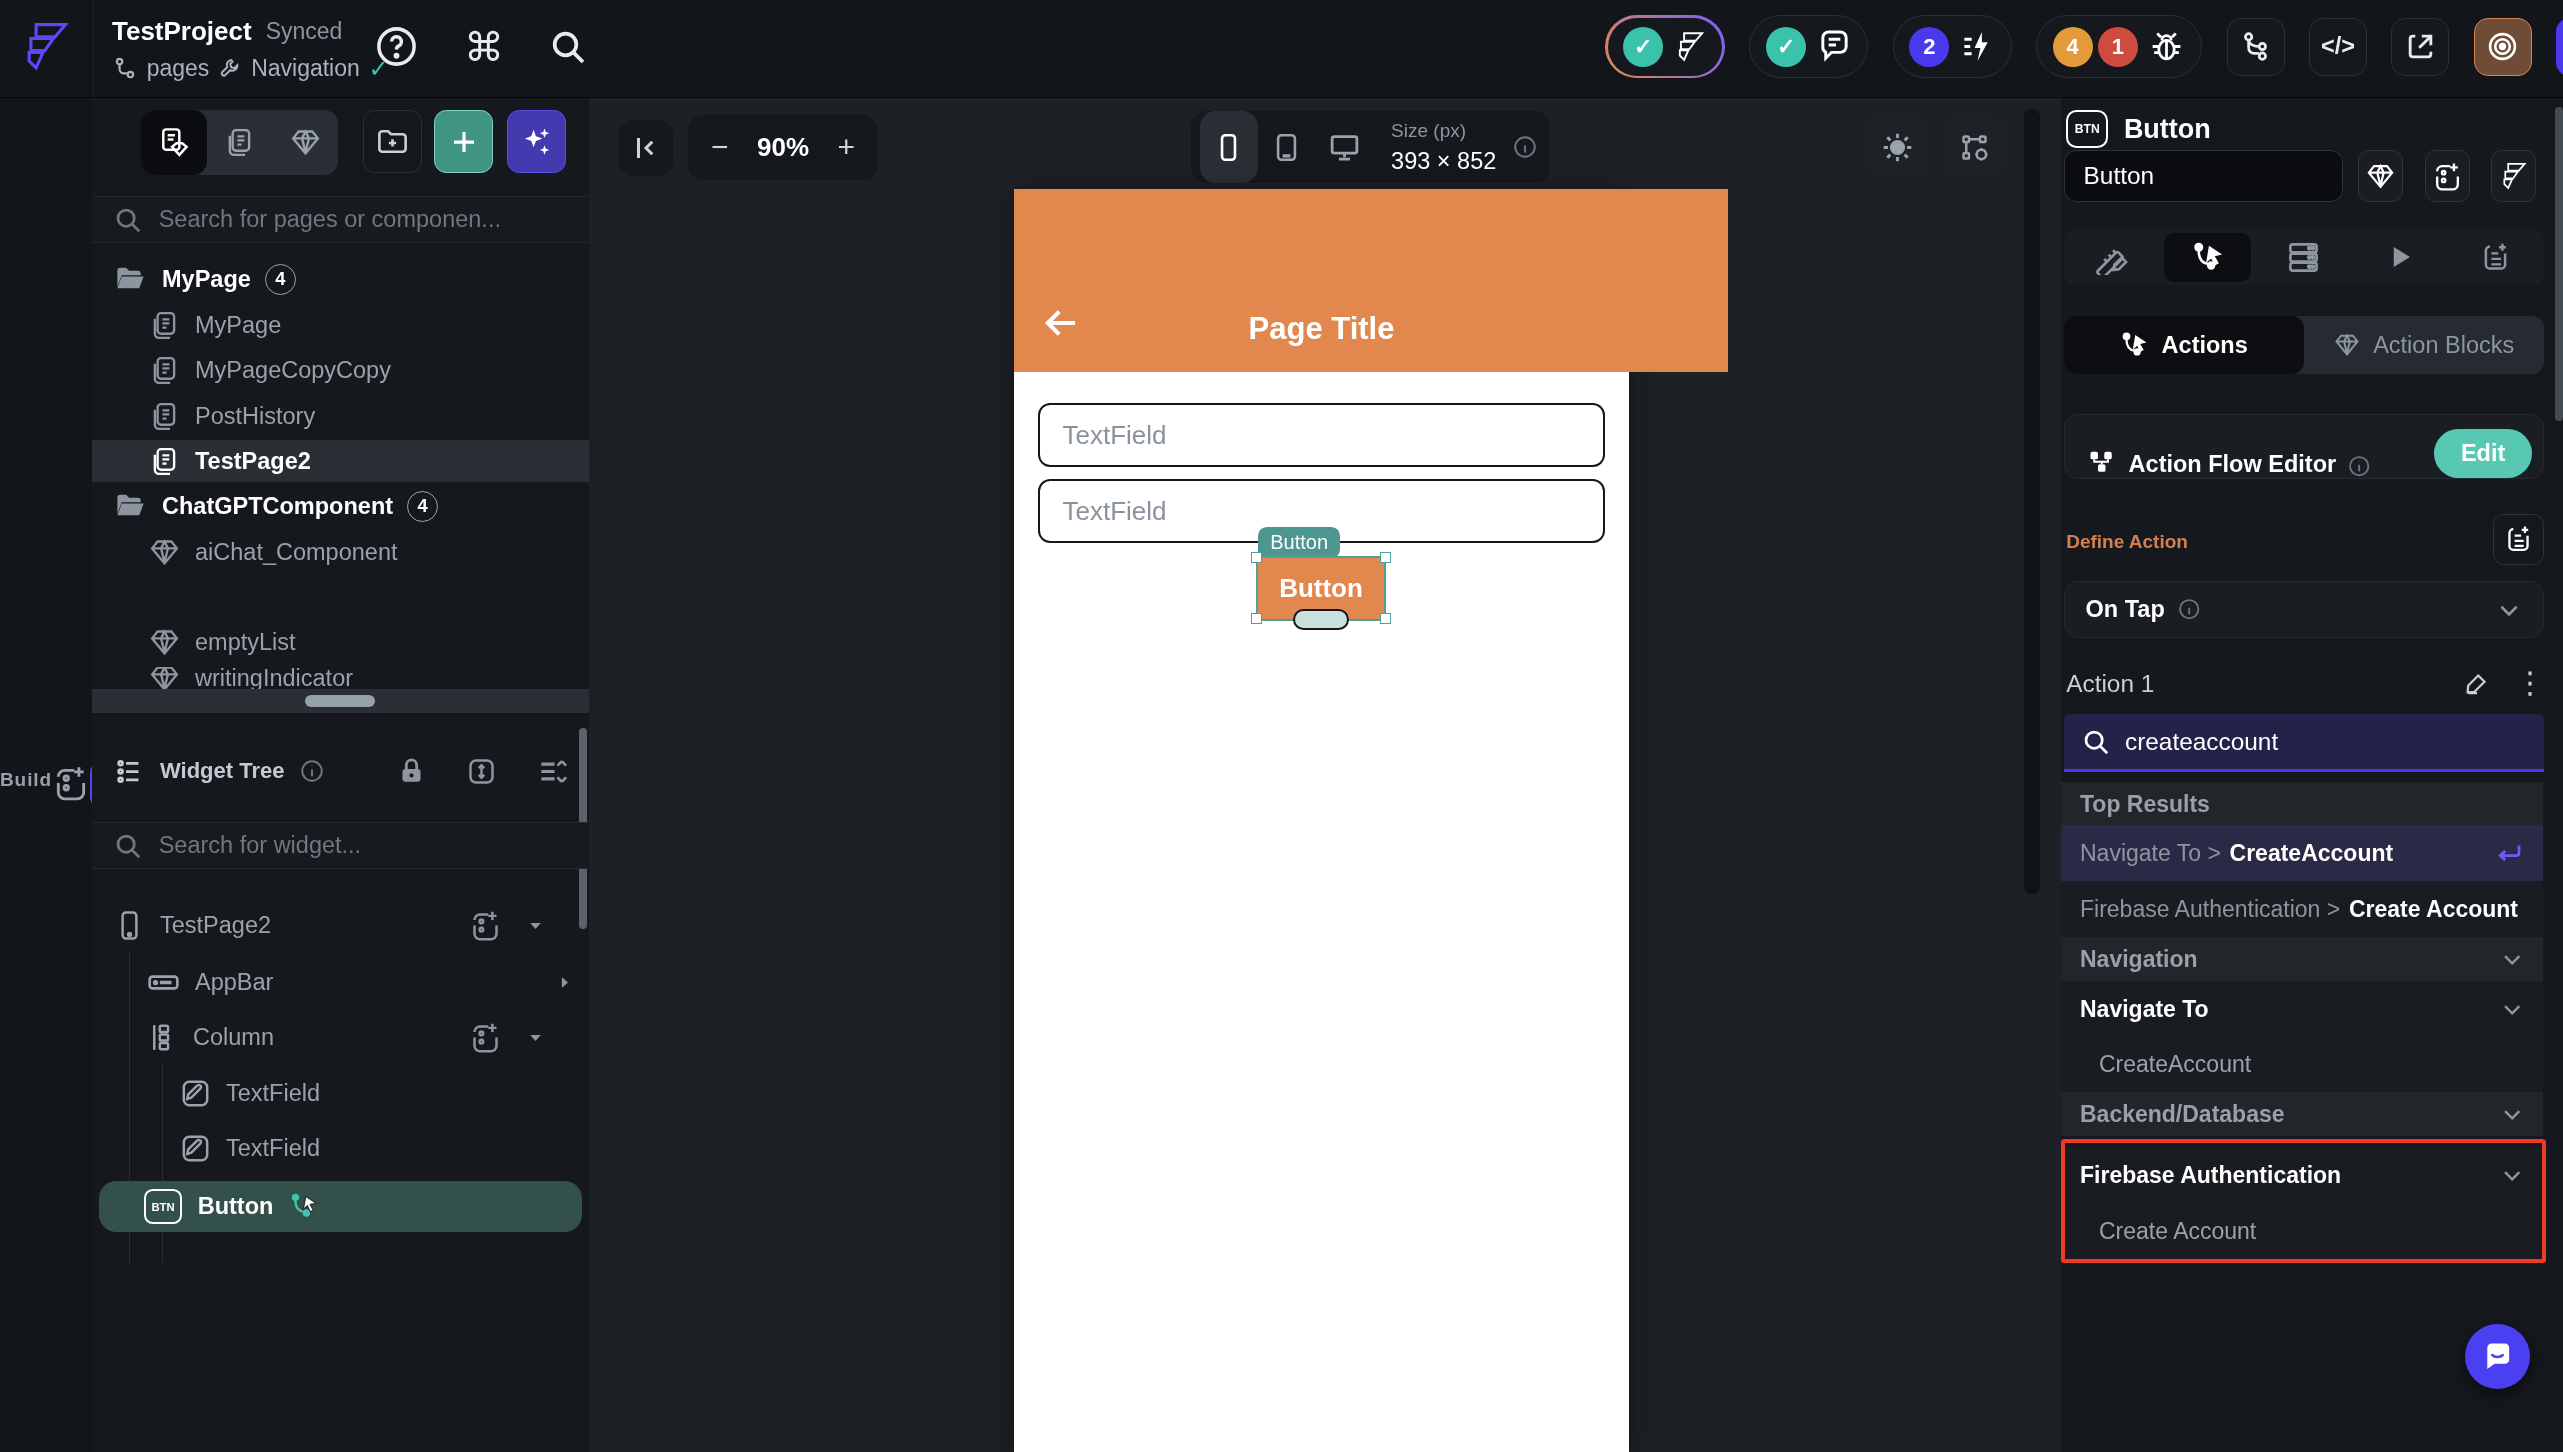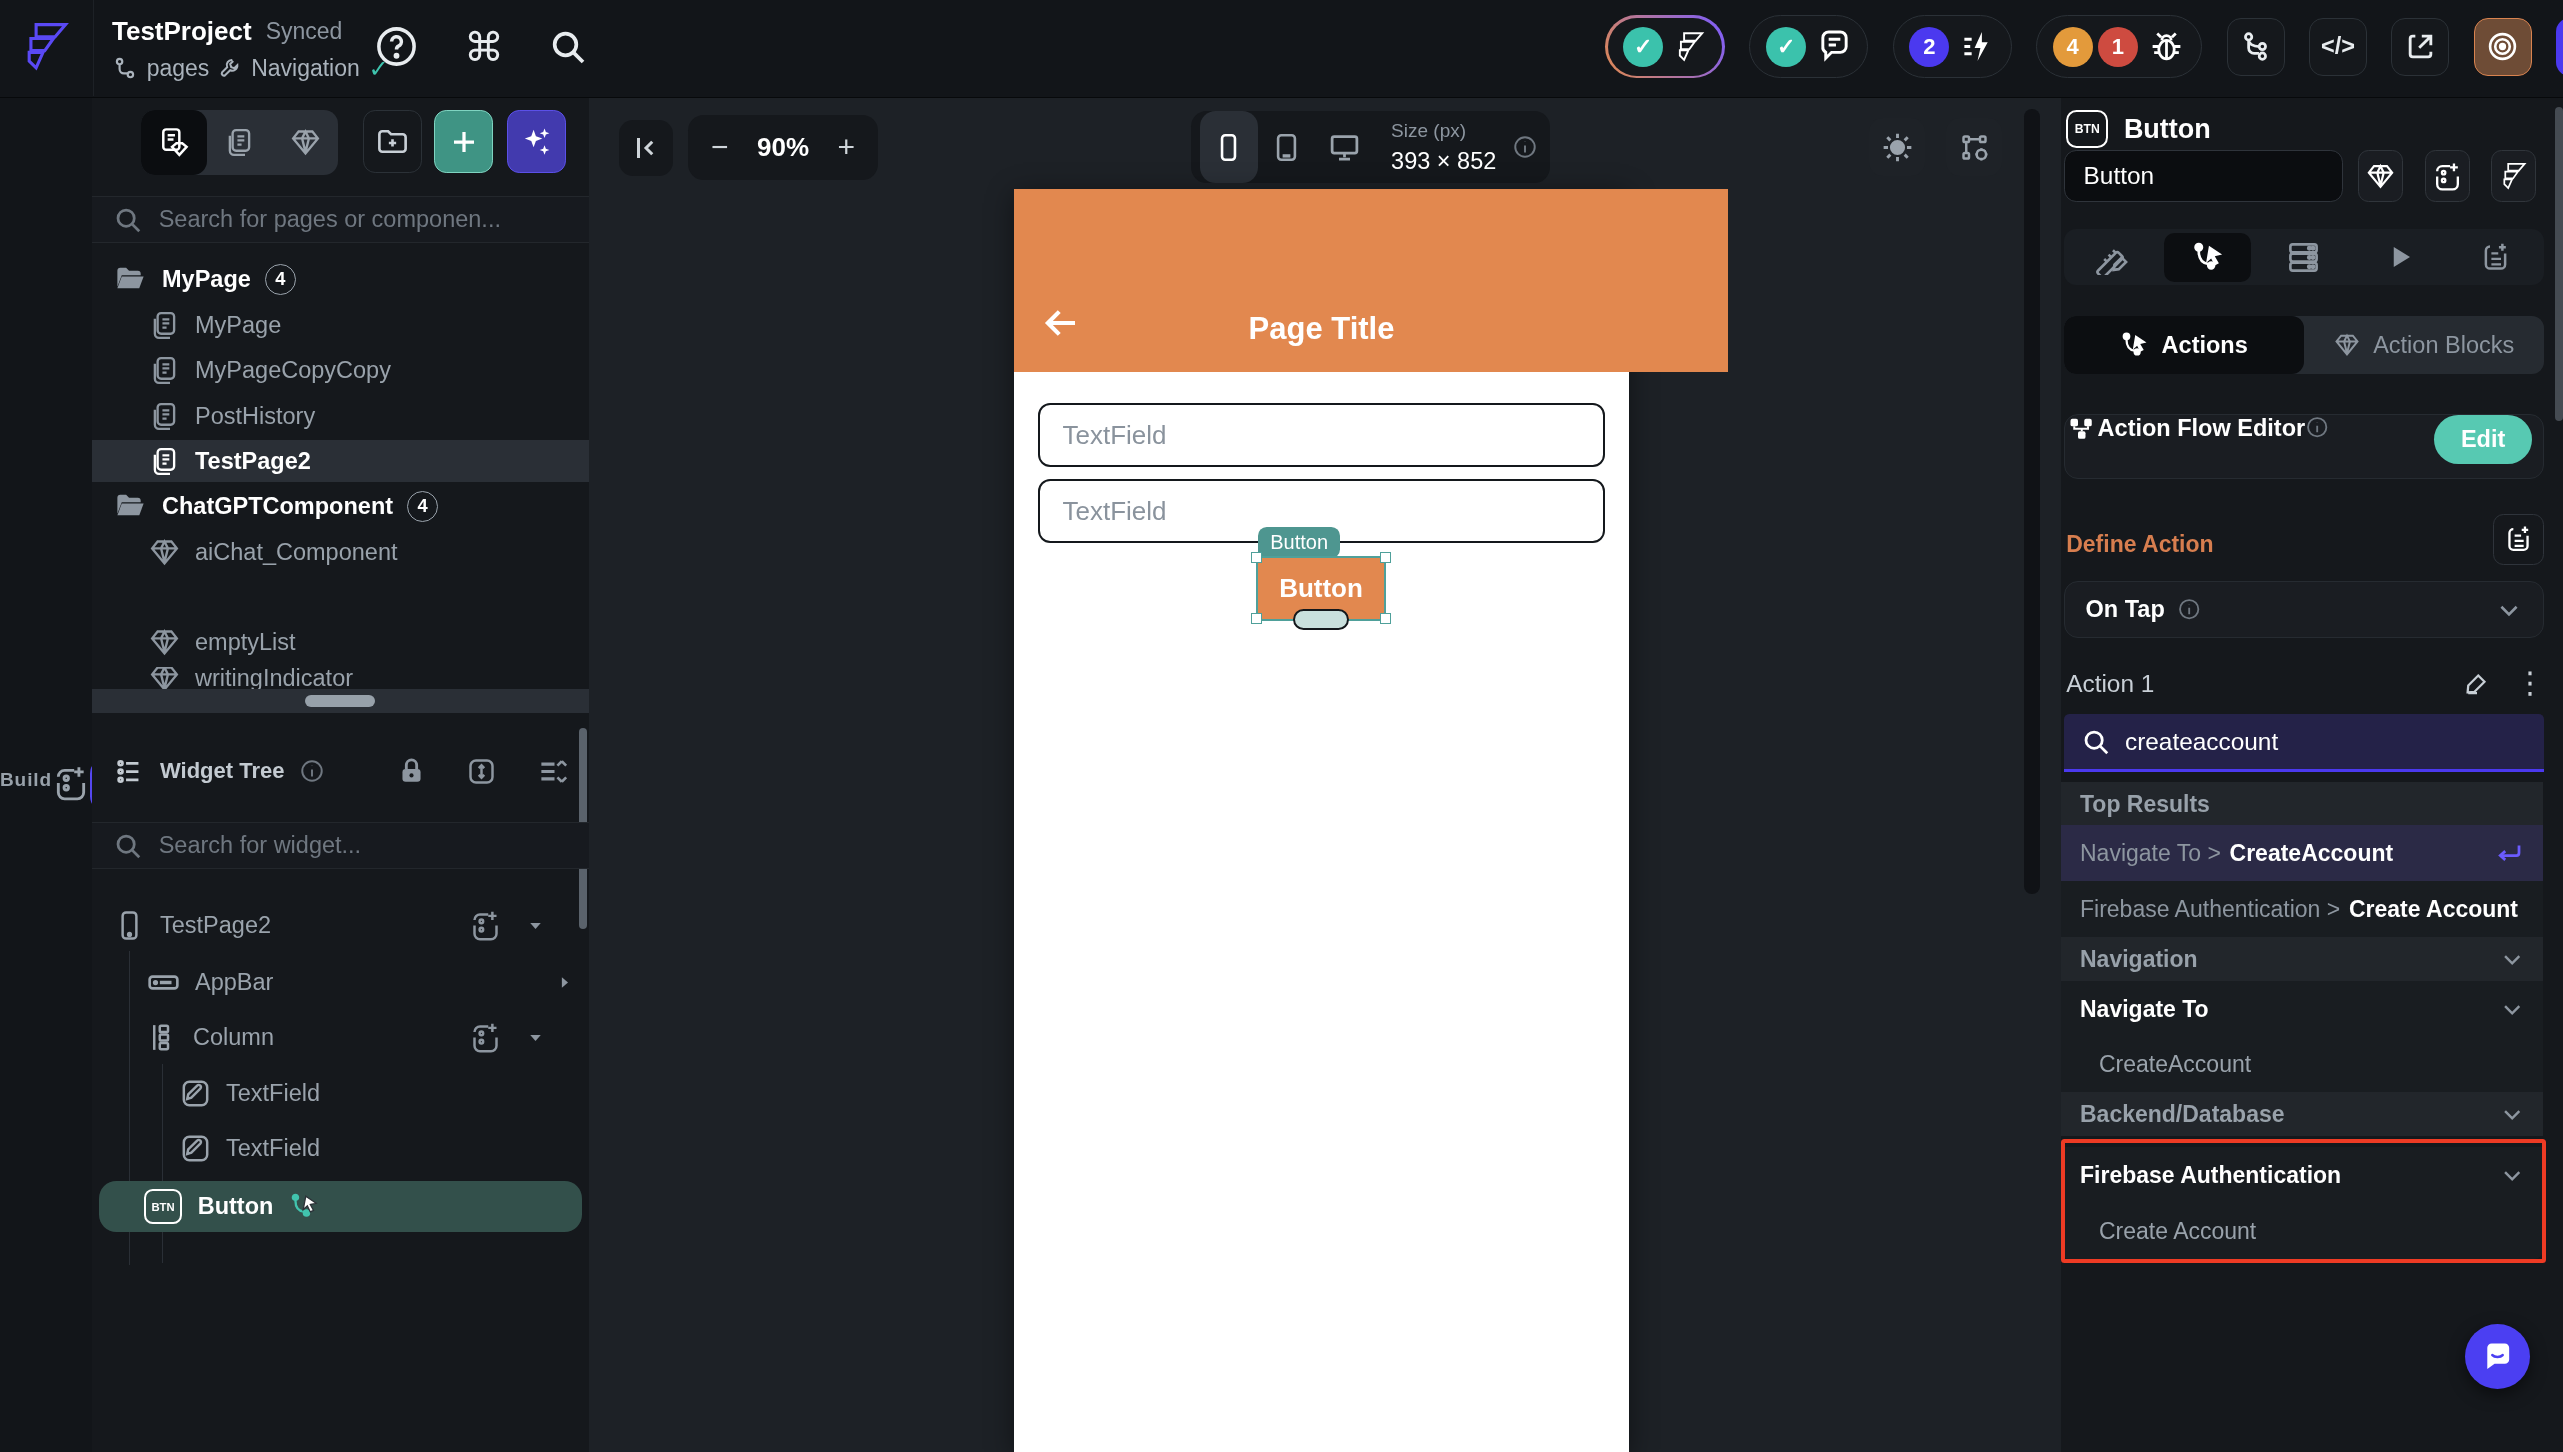--- a/index.html
+++ b/index.html
@@ -76,24 +76,24 @@
   
   .rpanel{position:absolute;left:2061px;top:98px;width:502px;height:1354px;background:#15181C}
   .namein{position:absolute;left:2.6px;top:52px;width:279px;height:52px;background:#0b0d10;border:1.7px solid #2f343b;border-radius:12.2px;color:#fff;font-size:24.4px;padding-left:19px}
   .mini{position:absolute;top:52px;width:45px;height:52px;background:#1a1d22;border:1.7px solid #30353b;border-radius:10.5px;display:flex;align-items:center;justify-content:center;color:#e8ecef}
   .icontabs{position:absolute;left:2.6px;top:131px;width:480px;height:56px;background:#1a1e23;border-radius:12.2px;display:flex;align-items:center;justify-content:space-around}
   .icontabs .it{width:87px;height:49px;display:flex;align-items:center;justify-content:center;color:#8d96a0}
   .icontabs .it.active{background:#0c0e11;border-radius:10.5px;color:#fff}
   .subtabs{position:absolute;left:2.6px;top:218px;width:480px;height:58px;background:#262b31;border-radius:12.2px;display:flex}
   .subtab{flex:1;display:flex;align-items:center;justify-content:center;gap:12.2px;font-size:23.5px;color:#8d96a0;border-radius:12.2px}
   .subtab.active{background:#0c0e11;color:#fff;font-weight:bold}
-  .afecard{position:absolute;left:2.6px;top:316px;width:480px;height:65px;background:#1a1d22;border:1.7px solid #262b31;border-radius:14px;display:flex;align-items:flex-start;padding-left:3px;gap:0}
+  .afecard{position:absolute;left:2.6px;top:316px;width:480px;height:65px;background:#1a1d22;border:1.7px solid #262b31;border-radius:14px;display:flex;align-items:flex-end;padding-left:23px;gap:11px}
   .afetxt{font-size:23.5px;font-weight:bold;color:#fff}
   .editbtn{position:absolute;right:10.5px;width:98px;height:49px;background:#57c9b2;border-radius:24.4px;display:flex;align-items:center;justify-content:center;font-size:23.5px;font-weight:bold;color:#fff}
-  .defhead{position:absolute;left:5.2px;top:433px;font-size:23px;font-weight:bold;color:#d77e4f}
+  .defhead{position:absolute;left:5.2px;top:433px;font-size:19px;font-weight:bold;color:#d77e4f}
   .defadd{position:absolute;left:432px;top:416px;width:51px;height:51px;border:1.7px solid #2f343b;border-radius:10.5px;display:flex;align-items:center;justify-content:center;color:#fff}
   .ontap{position:absolute;left:2.6px;top:483px;width:480px;height:57px;background:#1a1d22;border:1.7px solid #262b31;border-radius:14px;display:flex;align-items:center;padding:0 21px;gap:12.2px}
   .action1{position:absolute;left:5.2px;top:572px;font-size:24.4px;color:#c8cfd6}
   .acticons{position:absolute;top:567px;color:#c8cfd6;display:flex;gap:23px;align-items:center}
   .rsearch{position:absolute;left:2.6px;top:616px;width:480px;height:58px;background:#242248;border-bottom:3.5px solid #4B39EF;border-radius:5.2px 5.2px 0 0;display:flex;align-items:center;padding-left:17.4px;gap:14px}
   .rsearch input{background:transparent;border:none;color:#fff;font-size:24.4px;width:375px}
   .rrow{position:absolute;left:0;width:482px;display:flex;align-items:center;padding-left:19px;font-size:23px}
   .rhead{background:#22262b;color:#98a1aa;font-weight:bold;height:44px}
   .ritem{background:#191d21;height:56px}
   .rpath{color:#8d96a0}

